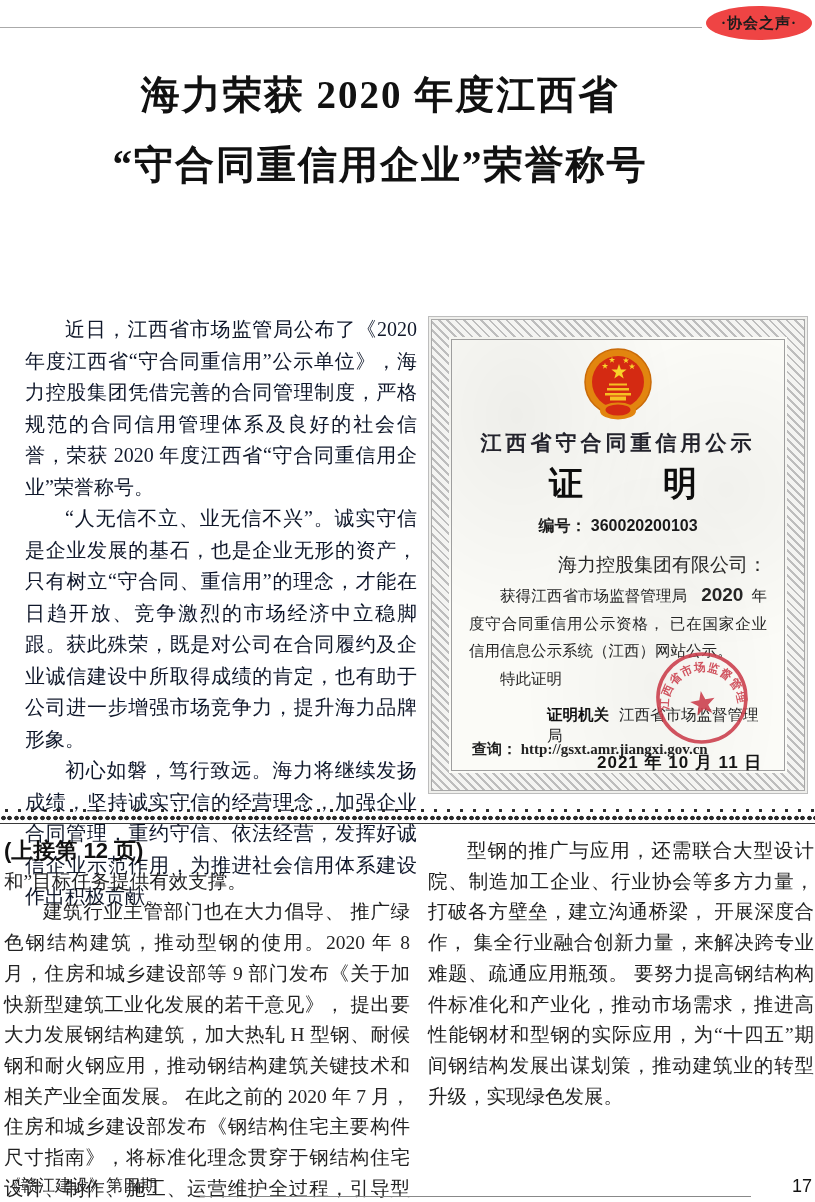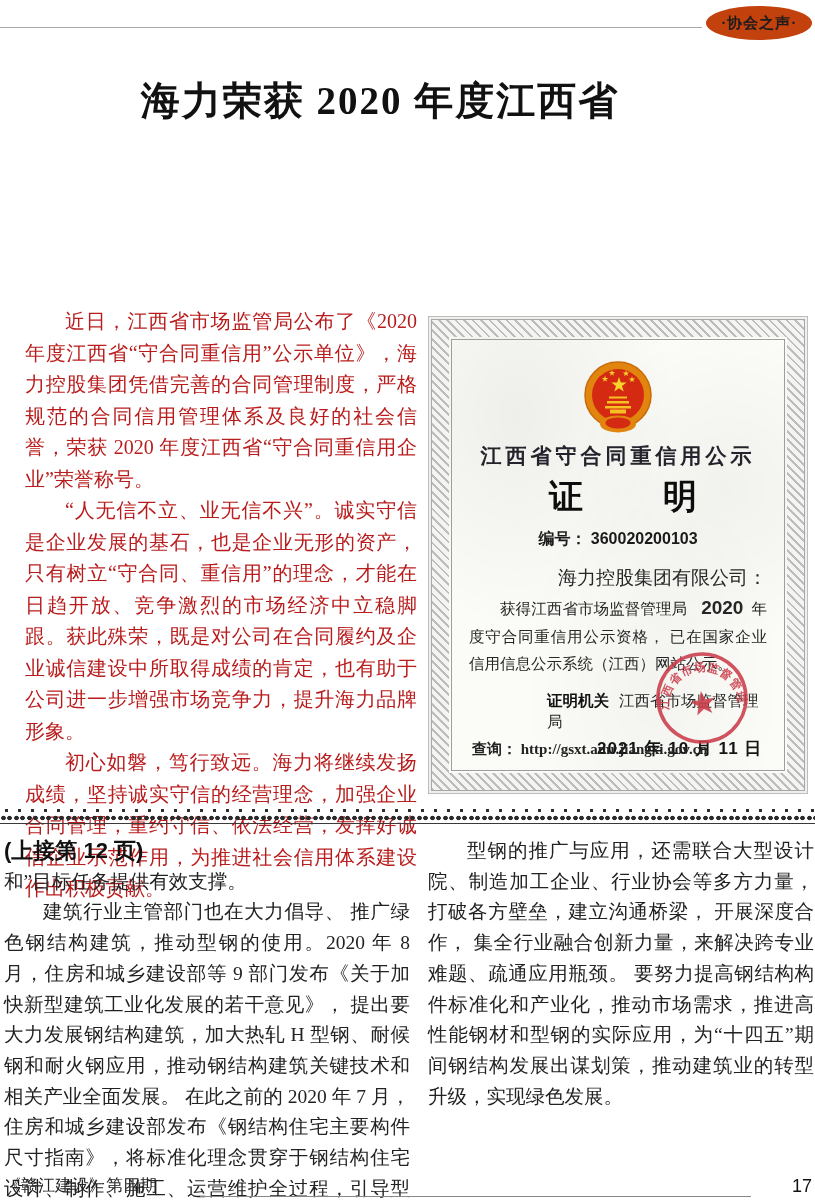--- a/index.html
+++ b/index.html
@@ -5,47 +5,47 @@
   html,body { margin:0; padding:0; }
   body {
     width:815px; height:1202px; position:relative; background:#ffffff;
     font-family:"Liberation Serif","DejaVu Serif",serif; color:#1e1e1e;
     overflow:hidden;
   }
   
   .header-line { position:absolute; left:0; top:27px; width:702px; height:1px; background:#aaaaaa; }
   .section-badge {
     position:absolute; left:706px; top:6px; width:106px; height:34px;
-    background:#c2410c; border-radius:50%;
+    background:#ef4444; border-radius:50%;
     display:flex; align-items:center; justify-content:center;
     font-size:15px; font-weight:bold; color:#1c1c1c; letter-spacing:1px;
   }
   
-  .title-block { position:absolute; left:0; top:66px; width:760px; text-align:center; }
+  .title-block { position:absolute; left:0; top:60px; width:760px; text-align:center; }
   .title-line { font-size:39px; line-height:70px; font-weight:bold; letter-spacing:2px; color:#111; }
   
   .col-left {
-    position:absolute; left:25px; top:306px; width:392px;
-    font-size:20px; line-height:31.5px; text-align:justify; color:#b91c1c;
+    position:absolute; left:25px; top:314px; width:392px;
+    font-size:20px; line-height:31.5px; text-align:justify; color:#0f172a;
   }
   .col-left p { margin:0; text-indent:2em; }
   
   .cert {
     position:absolute; left:432px; top:320px; width:372px; height:470px; box-sizing:border-box;
     border:17px solid transparent;
     border-image:repeating-linear-gradient(45deg,#bdbdbd 0 2px,#f4f4f2 2px 6px) 17;
     box-shadow:0 0 0 1px #a8a8a8, 0 0 0 3px #efefec, 0 0 0 4px #bdbdbd;
     background:
       radial-gradient(ellipse at 20% 18%, rgba(0,0,0,0.05), transparent 42%),
       radial-gradient(ellipse at 82% 35%, rgba(0,0,0,0.04), transparent 40%),
       radial-gradient(ellipse at 60% 80%, rgba(0,0,0,0.03), transparent 45%),
       #fbfbf7;
   }
   .cert-inner {
-    position:absolute; inset:2px; border:1px solid #9e9e9e; padding:16px 17px; box-sizing:border-box;
+    position:absolute; inset:2px; border:1px solid #9e9e9e; padding:3px 17px; box-sizing:border-box;
   }
   .emblem { display:block; margin:4px auto 0 auto; }
   .cert-header {
     margin-top:6px; text-align:center; font-size:21px; font-weight:bold;
     letter-spacing:4px; color:#23232c;
   }
   .cert-title {
     margin-top:4px; text-align:center; font-size:34px; font-weight:bold; color:#0d0d0d;
     letter-spacing:80px; padding-left:80px; white-space:nowrap;
   }
@@ -104,20 +104,21 @@
 </head>
 <body>
 
 <div class="header-line"></div>
 <div class="section-badge">
   <span>·协会之声·</span>
 </div>
 
 <div class="title-block">
   <div class="title-line">海力荣获 2020 年度江西省</div>
+  <div class="title-line">“守合同重信用企业”荣誉称号</div>
 </div>
 
 <div class="col-left">
   <p>近日，江西省市场监管局公布了《2020 年度江西省“守合同重信用”公示单位》，海力控股集团凭借完善的合同管理制度，严格规范的合同信用管理体系及良好的社会信誉，荣获 2020 年度江西省“守合同重信用企业”荣誉称号。</p>
   <p>“人无信不立、业无信不兴”。诚实守信是企业发展的基石，也是企业无形的资产，只有树立“守合同、重信用”的理念，才能在日趋开放、竞争激烈的市场经济中立稳脚跟。获此殊荣，既是对公司在合同履约及企业诚信建设中所取得成绩的肯定，也有助于公司进一步增强市场竞争力，提升海力品牌形象。</p>
   <p>初心如磐，笃行致远。海力将继续发扬成绩，坚持诚实守信的经营理念，加强企业合同管理，重约守信、依法经营，发挥好诚信企业示范作用，为推进社会信用体系建设作出积极贡献。</p>
 </div>
 
 <div class="cert">
   <div class="cert-inner">
@@ -142,20 +143,21 @@
       <ellipse cx="37" cy="63" rx="12.5" ry="5.5" fill="#d42a12"></ellipse>
     </svg>
 
     <div class="cert-header">江西省守合同重信用公示</div>
     <div class="cert-title">证明</div>
     <div class="cert-serial">编号： 360020200103</div>
     <div class="cert-addressee">海力控股集团有限公司：</div>
 
     <p class="cert-body"><span>获得江西省市场监督管理局</span><span class="cert-year">2020</span><span>年度守合同重信用公示资格， 已在国家企业信用信息公示系统（江西）网站公示。</span></p>
 
+    <p class="cert-attest">特此证明</p>
 
     <div class="cert-authority"><b>证明机关</b><span>江西省市场监督管理局</span></div>
 
     <div class="cert-date">2021 年 10 月 11 日</div>
 
     <svg class="seal" width="96" height="96" viewBox="0 0 96 96">
       <defs>
           <path id="sealArc" d="M 13,56 A 35,35 0 1 1 83,56"></path>
         </defs>
       <circle cx="48" cy="48" r="44" fill="none" stroke="#cb3d4b" stroke-width="3.6"></circle>

